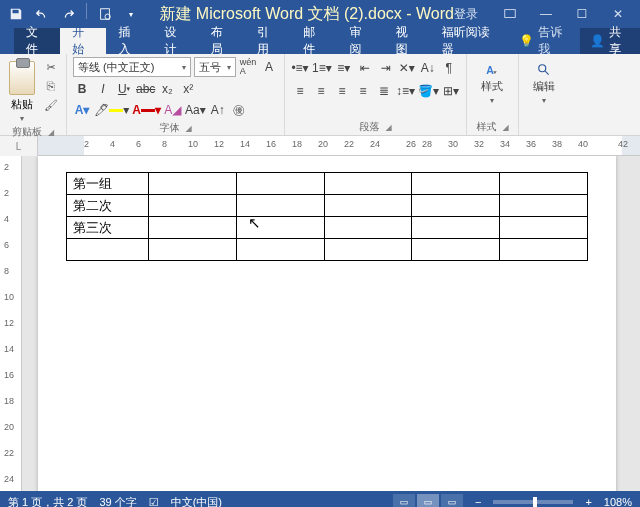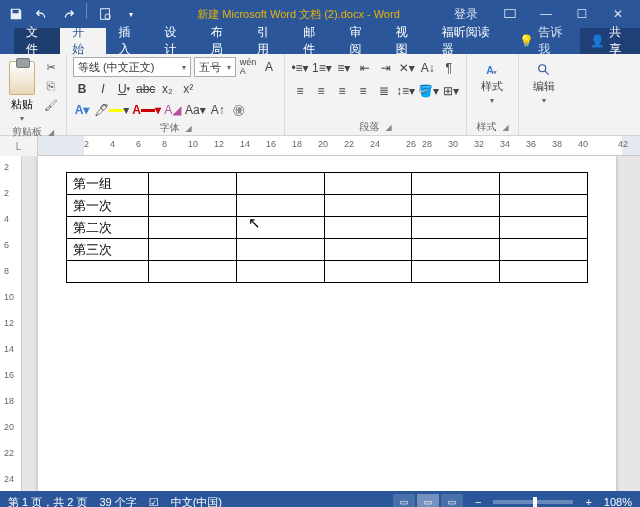--- a/index.html
+++ b/index.html
@@ -3,21 +3,21 @@
 <meta charset="utf-8">
 <style>
 * { margin:0; padding:0; box-sizing:border-box; font-family:"Microsoft YaHei","Segoe UI",sans-serif; }
 body { width:640px; height:507px; background:#e6e6e6; overflow:hidden; font-size:12px; }
 
 
 .titlebar { height:28px; background:#2b579a; color:#fff; display:flex; align-items:center; padding:0 4px; }
 .titlebar .qat { display:flex; gap:2px; }
 .titlebar .qat .btn { width:24px; height:22px; display:flex; align-items:center; justify-content:center; color:#fff; }
 .titlebar .sep { width:1px; height:16px; background:rgba(255,255,255,.3); margin:0 4px; }
-.title-text { flex:1; text-align:center; font-size:11px; color:#eab308; }
+.title-text { flex:1; text-align:right; font-size:16px; color:#fef9c3; }
 .titlebar .right { display:flex; align-items:center; gap:4px; }
 .win-btns { display:flex; margin-left:10px; }
 .win-btns .wb { width:36px; height:28px; display:flex; align-items:center; justify-content:center; color:#d8e1f0; font-size:12px; }
 
 
 .tabs { height:26px; background:#2b579a; color:#fff; display:flex; align-items:stretch; padding-left:14px; }
 .tabs .tab { padding:0 12px; display:flex; align-items:center; font-size:12px; color:#fff; }
 .tabs .tab.active { background:#f3f3f3; color:#2b579a; }
 .tabs .spacer { flex:1; }
 .tabs .tell { display:flex; align-items:center; gap:4px; padding:0 10px; color:#d8e1f0; }
@@ -331,28 +331,20 @@
           <tbody id="tbody">
             <tr>
               <td>第一组</td>
               <td></td>
               <td></td>
               <td></td>
               <td></td>
               <td></td>
             </tr>
             <tr>
-              <td>第一次</td>
-              <td></td>
-              <td></td>
-              <td></td>
-              <td></td>
-              <td></td>
-            </tr>
-            <tr>
               <td>第二次</td>
               <td></td>
               <td></td>
               <td></td>
               <td></td>
               <td></td>
             </tr>
             <tr>
               <td>第三次</td>
               <td></td>

